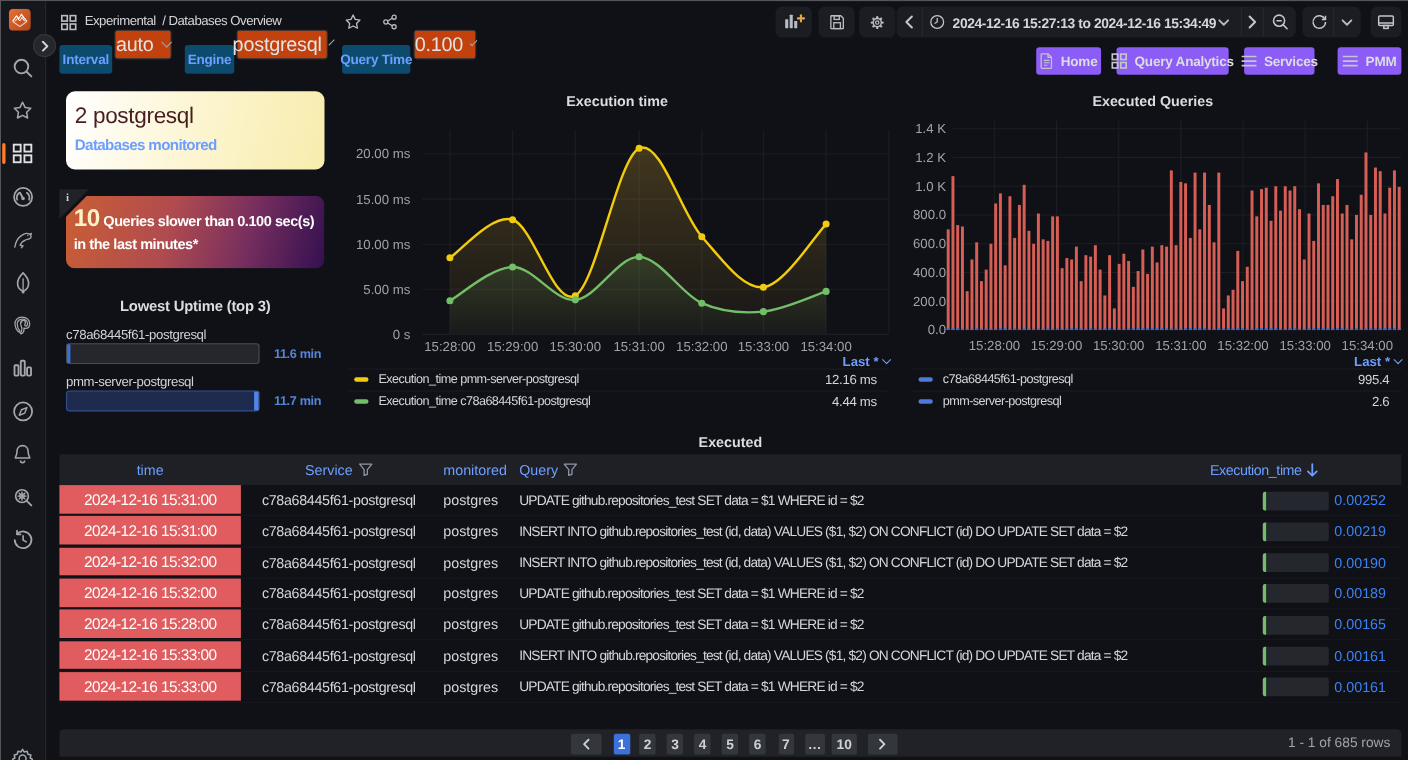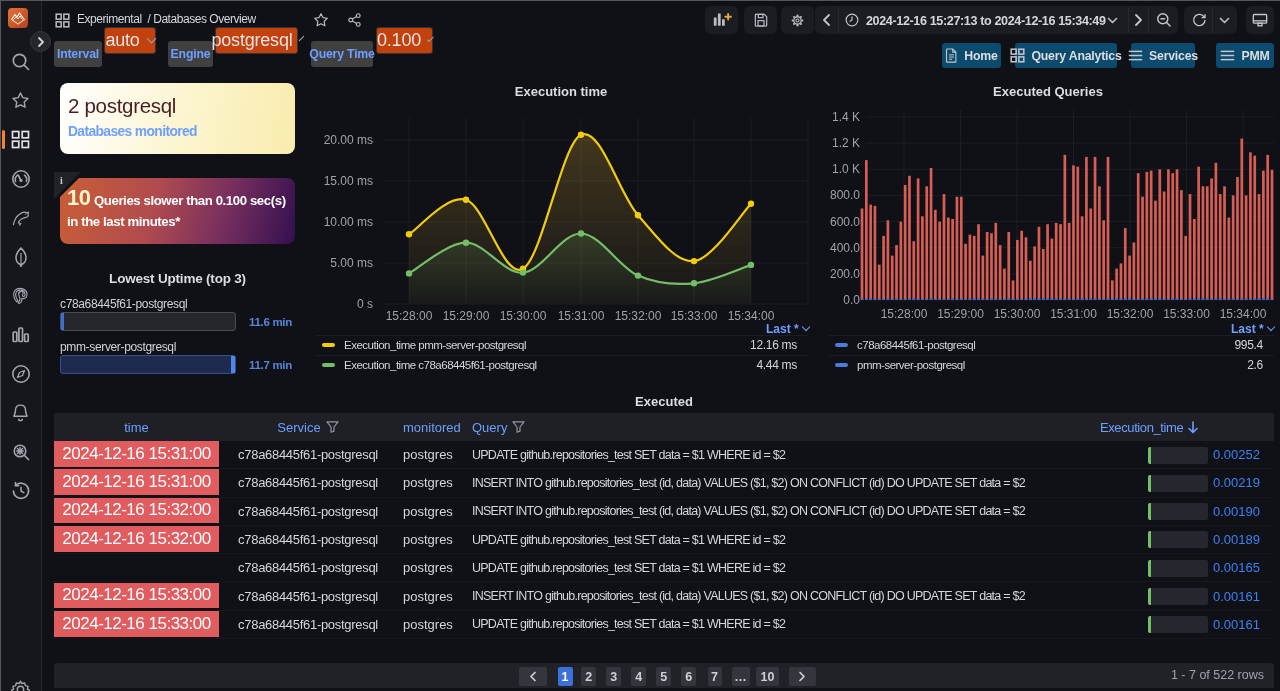--- a/index.html
+++ b/index.html
@@ -7,23 +7,23 @@
 .abs{position:absolute}
 .frame{position:absolute;inset:0;background:#101116;border-top:1px solid #55565b;border-left:1px solid #55565b}
 .side{position:absolute;left:1px;top:1px;bottom:0;width:41px;background:#16171d;border-right:1px solid #27282e}
 .sicon{position:absolute;left:0;width:41px;display:flex;justify-content:center;color:#a2a6ad}
 .sicon svg{display:block}
 .activebar{position:absolute;left:2px;width:3px;height:19px;border-radius:2px;background:#ff7e27}
 .expander{position:absolute;left:30px;top:31px;width:21px;height:21px;border-radius:50%;background:#26272d;border:1px solid #35363c;display:flex;align-items:center;justify-content:center;z-index:5}
 .crumbtxt{position:absolute;top:12px;font-size:12px;color:#d5d6da;letter-spacing:-0.45px}
 .tbtn{position:absolute;top:6px;height:28px;background:#1b1d23;border-radius:6px}
 .ticon{display:flex;align-items:center;justify-content:center;height:100%}
-.chipl{position:absolute;top:40.5px;height:26.5px;background:#404040;border-radius:3px;color:#6e9fff;font-weight:bold;font-size:12.3px;display:flex;align-items:center;justify-content:center;white-space:nowrap;letter-spacing:-0.2px}
+.chipl{position:absolute;top:40.5px;height:26.5px;background:#0c4a6e;border-radius:3px;color:#6e9fff;font-weight:bold;font-size:12.3px;display:flex;align-items:center;justify-content:center;white-space:nowrap;letter-spacing:-0.2px}
 .chipv{position:absolute;top:27px;height:26.5px;background:#c2410c;border:1px solid #2f3237;border-radius:3px;color:#e2e3e6;font-size:18px;display:flex;align-items:center;justify-content:center;white-space:nowrap;letter-spacing:-0.2px}
-.rbtn{position:absolute;top:43px;height:25px;background:#0c4a6e;border-radius:3px;color:#dcdde1;font-weight:bold;font-size:12.3px;display:flex;align-items:center;justify-content:center;gap:6px;white-space:nowrap;letter-spacing:-0.2px}
+.rbtn{position:absolute;top:43px;height:25px;background:#8b5cf6;border-radius:3px;color:#dcdde1;font-weight:bold;font-size:12.3px;display:flex;align-items:center;justify-content:center;gap:6px;white-space:nowrap;letter-spacing:-0.2px}
 .rbtn svg{flex:none}
 .caret{display:inline-block;width:7px;height:7px;border-right:1.6px solid #9fa3ab;border-bottom:1.6px solid #9fa3ab;transform:rotate(45deg);margin-left:8px;margin-top:-4px}
 .card1{position:absolute;left:60px;top:83px;width:235px;height:71px;border-radius:8px;background:linear-gradient(100deg,#ffffff 0%,#fcf4cd 55%,#f8ecad 100%)}
 .card2{position:absolute;left:60px;top:178px;width:235px;height:66px;border-radius:8px;background:linear-gradient(105deg,#ca5e35 0%,#b04b4f 40%,#762e5e 70%,#331050 100%);clip-path:polygon(19px 0,100% 0,100% 100%,0 100%,0 19px)}
 .infocorner{position:absolute;left:54px;top:172px;width:0;height:0;border-top:27px solid #202227;border-right:27px solid transparent}
 .infoi{position:absolute;left:60px;top:175px;font-size:10px;color:#c9cbd0;font-weight:bold;font-family:"Liberation Serif",serif}
 .upt-title{position:absolute;left:60px;top:271px;width:235px;text-align:center;font-size:13.5px;font-weight:bold;color:#dcdde1;letter-spacing:-0.2px}
 .upt-label{position:absolute;font-size:12px;color:#d2d3d7;letter-spacing:-0.35px}
 .upt-val{position:absolute;font-size:11.5px;font-weight:bold;color:#5585d8;letter-spacing:-0.3px}
 .bar1{position:absolute;left:60px;top:312px;width:176px;height:19px;background:#25272d;border:1px solid #4a4c52;border-radius:3px}
@@ -32,21 +32,21 @@
 .bar2 i{position:absolute;right:0;top:0;bottom:0;width:4px;background:#5085e8}
 .leg-last{position:absolute;font-size:12px;font-weight:bold;color:#6e9fff;display:flex;align-items:center}
 .legrow{position:absolute;height:19px;border-top:1px solid #1b1d23;display:flex;align-items:center;font-size:11.5px;color:#d4d5d9;letter-spacing:-0.5px}
 .legrow .dash{width:13px;height:4px;border-radius:2px;margin:0 9px 0 6px;flex:none}
 .legrow .lv{margin-left:auto;padding-right:11px;font-size:12px;letter-spacing:-0.3px}
 .qtitle{position:absolute;left:54px;top:394px;width:1220px;text-align:center;font-weight:bold;font-size:13px;color:#dcdde1}
 .thead{position:absolute;left:54px;top:413px;width:1220px;height:28px;background:#1e2026}
 .th{position:absolute;top:413px;height:28px;display:flex;align-items:center;color:#6e9fff;font-size:13px}
 .trow{position:absolute;left:54px;width:1220px;border-bottom:1px solid #17181e;font-size:13px;color:#d5d6da;white-space:nowrap}
 .tcell{position:absolute;top:0;height:100%;display:flex;align-items:center;overflow:visible}
-.redcell{position:absolute;left:0;top:0;bottom:1.5px;width:165px;background:#E05C5F;color:#fff;display:flex;align-items:center;justify-content:center;font-size:17px}
+.redcell{position:absolute;left:0;top:0;bottom:1.5px;width:165px;background:#E05C5F;color:#fff;display:flex;align-items:center;justify-content:center;font-size:14px}
 .gaugebg{position:absolute;left:1094px;top:5.5px;width:60px;height:17px;background:#25272e;border-radius:2px}
 .gaugebg i{position:absolute;left:0;top:0;bottom:0;width:3px;background:#73BF69;border-radius:2px 0 0 2px}
 .gval{position:absolute;right:14px;top:0;height:100%;display:flex;align-items:center;color:#3b82f6;font-size:13px}
 .foot{position:absolute;left:54px;top:663px;width:1220px;height:25px;background:#202228;border-radius:4px 4px 0 0}
 .pbtn{position:absolute;top:667px;height:19px;background:#34363d;border-radius:2px;color:#cfd1d6;font-size:12.5px;font-weight:bold;display:flex;align-items:center;justify-content:center}
 .rows-info{position:absolute;right:16px;top:668px;font-size:12.5px;color:#9fa3ab}
 </style></head>
 <body>
 <div class="frame"></div>
 <div class="side"></div>
@@ -375,20 +375,21 @@
 <div class="redcell" style="letter-spacing:-0.5px">2024-12-16 15:32:00</div>
 <div class="tcell" style="left:165px;width:178px;justify-content:center;letter-spacing:-0.3px">c78a68445f61-postgresql</div>
 <div class="tcell" style="left:349px;width:80px">postgres</div>
 <div class="tcell" style="left:418px;width:620px;font-size:12.5px;letter-spacing:-0.75px">UPDATE github.repositories_test SET data = $1 WHERE id = $2</div>
 <div class="gaugebg">
       <i></i>
     </div>
 <div class="gval">0.00189</div>
 </div>
 <div class="trow" style="top:554.2px;height:28.3px">
+<div class="redcell" style="letter-spacing:-0.5px">2024-12-16 15:28:00</div>
 <div class="tcell" style="left:165px;width:178px;justify-content:center;letter-spacing:-0.3px">c78a68445f61-postgresql</div>
 <div class="tcell" style="left:349px;width:80px">postgres</div>
 <div class="tcell" style="left:418px;width:620px;font-size:12.5px;letter-spacing:-0.75px">UPDATE github.repositories_test SET data = $1 WHERE id = $2</div>
 <div class="gaugebg">
       <i></i>
     </div>
 <div class="gval">0.00165</div>
 </div>
 <div class="trow" style="top:582.5px;height:28.3px">
 <div class="redcell" style="letter-spacing:-0.5px">2024-12-16 15:33:00</div>
@@ -423,21 +424,21 @@
 <div class="pbtn" style="left:656.2px;width:15px;">5</div>
 <div class="pbtn" style="left:681.2px;width:15px;">6</div>
 <div class="pbtn" style="left:707.5px;width:14px;">7</div>
 <div class="pbtn" style="left:731.5px;width:18px;">…</div>
 <div class="pbtn" style="left:756.2px;width:22.5px;">10</div>
 <div class="pbtn" style="left:788.7px;width:27.5px">
     <svg width="8" height="11" viewBox="0 0 8 11">
       <path d="M2 1.5 L6 5.5 L2 9.5" fill="none" stroke="#cfd1d6" stroke-width="1.7" stroke-linecap="round" stroke-linejoin="round"></path>
     </svg>
   </div>
-<div class="rows-info">1 - 7 of 522 rows</div>
+<div class="rows-info">1 - 1 of 685 rows</div>
 <svg class="abs" style="left:300px;top:80px" width="520" height="300" viewBox="0 0 520 300">
 <defs>
 <linearGradient id="gy" x1="0" y1="54" x2="0" y2="224" gradientUnits="userSpaceOnUse">
         <stop offset="0" stop-color="#EAB839" stop-opacity="0.23"></stop>
         <stop offset="1" stop-color="#EAB839" stop-opacity="0.03"></stop>
       </linearGradient>
 <linearGradient id="gg" x1="0" y1="150" x2="0" y2="224" gradientUnits="userSpaceOnUse">
         <stop offset="0" stop-color="#73BF69" stop-opacity="0.17"></stop>
         <stop offset="1" stop-color="#73BF69" stop-opacity="0.02"></stop>
       </linearGradient>

